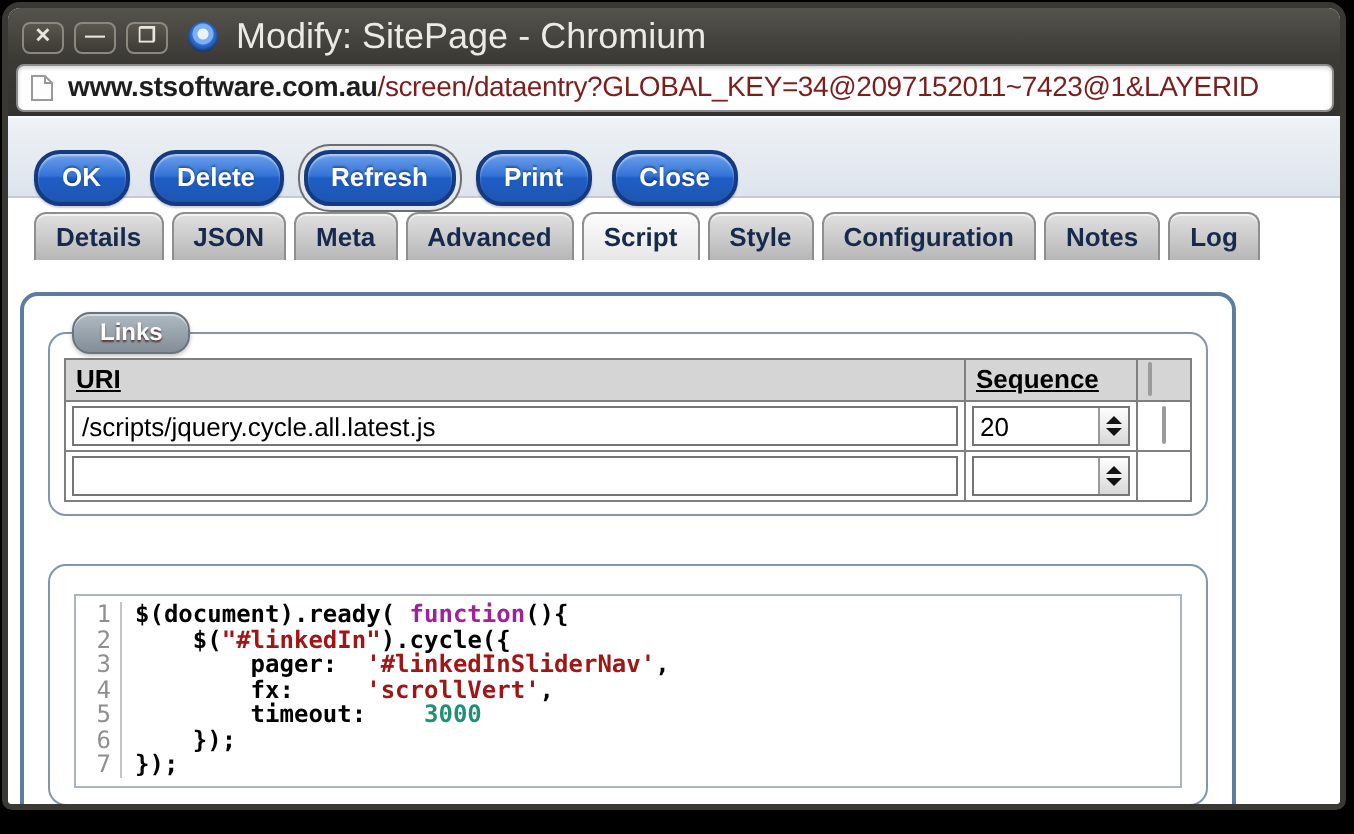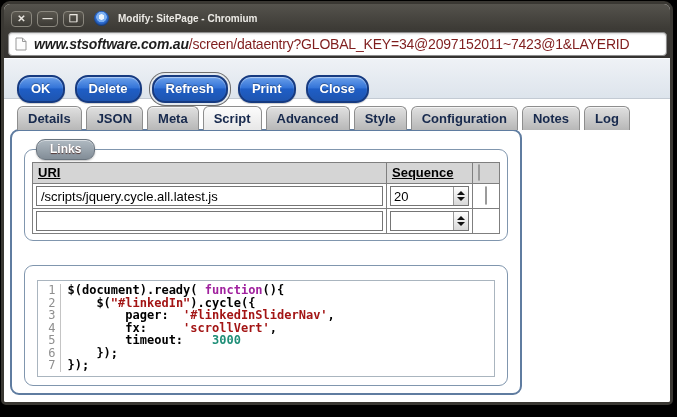--- a/index.html
+++ b/index.html
@@ -20,59 +20,59 @@
     width:21px; height:16px; border:1px solid #8b887f; border-radius:4px;
     background:linear-gradient(#5a574f,#3c3a35);
     color:#e9e6e0; font:bold 10px/14px "Liberation Sans",sans-serif;
     text-align:center; cursor:pointer; flex:0 0 auto;
   }
   .chromium-icon {
     width:15px; height:15px; border-radius:50%; margin-left:5px; flex:0 0 auto;
     background:radial-gradient(circle at 50% 40%, #eaf2fc 0 2.5px, #7cb0f2 3px 5px, #2f6fd6 5.5px, #1b4a9e 100%);
     box-shadow:inset 0 -1px 2px rgba(0,0,0,.5);
   }
-  .title { color:#eceae5; font-size:10px; font-weight:bold; margin-left:4px; white-space:nowrap; }
+  .title { color:#eceae5; font-size:18px; font-weight:normal; margin-left:4px; white-space:nowrap; }
   .urlrow { height:27px; padding:1px 3px 0 4px; }
   .urlfield {
     height:24px; background:#fff; border:1px solid #8d8d8d; border-radius:4px;
     display:flex; align-items:center; gap:7px; padding:0 6px;
     overflow:hidden; white-space:nowrap; box-shadow:inset 0 1px 2px rgba(0,0,0,.18);
   }
   .doc-icon { flex:0 0 auto; width:12px; height:14px; }
-  .url-host { color:#1e1e1e; font-weight:bold; font-size:14px; letter-spacing:-0.2px;font-style:italic; }
+  .url-host { color:#1e1e1e; font-weight:bold; font-size:14px; letter-spacing:-0.2px; }
   .url-path { color:#7f1d1d; font-size:14px; letter-spacing:-0.2px; }
   
   .btnrow {
     height:41px; background:linear-gradient(#eff2f6,#dde4ec);
     border-bottom:1px solid #c3cad3; box-shadow:inset 0 1px 0 #fbfcfe;
     display:flex; align-items:center; padding:0 0 2px 13px; gap:10px;
   }
   .btn {
     font:bold 13px "Liberation Sans",sans-serif; color:#fff; cursor:pointer;
     background:linear-gradient(#6ba0ea 0%, #3474d8 45%, #1f5ec6 50%, #1e55b0 100%);
     border:2px solid var(--button-border,#163a80); border-radius:13px; padding:4px 12px 5px;
     text-shadow:0 -1px 1px rgba(0,0,0,.35);
     box-shadow:inset 0 1px 1px rgba(255,255,255,.5), 0 1px 1px rgba(0,0,0,.2);
     margin-top:24px;
   }
   .btn.focused {
     box-shadow:inset 0 1px 1px rgba(255,255,255,.5), 0 0 0 2px #e3e9ef, 0 0 0 3px #6e6e6e;
   }
   
   .content { background:#fff; height:306px; padding-top:7px; }
-  .tabs { display:flex; gap:4px; margin-left:13px; height:24px; position:relative; z-index:2; }
+  .tabs { display:flex; gap:4px; margin-left:13px; height:41px; position:relative; z-index:2; }
   .tab {
     font:bold 13px "Liberation Sans",sans-serif; color:#17294d; cursor:pointer;
     background:linear-gradient(#e0e0e0,#b7b7b7); border:1px solid #8e8e8e; border-bottom:none;
     border-radius:6px 6px 0 0; padding:4px 10px 0; height:24px; white-space:nowrap;
     box-shadow:inset 0 1px 0 rgba(255,255,255,.65);
   }
   .tab.active { background:linear-gradient(#fcfcfc,#e7e7e7); }
   .panel {
-    width:512px; margin-left:6px; margin-top:-1px; height:266px;
+    width:608px; margin-left:6px; margin-top:-1px; height:266px;
     border:2px solid var(--panel-border,#5f7ca0); border-radius:9px; position:relative;
     background:#fff;
   }
   .fs { position:relative; border:1px solid #8096ae; border-radius:9px; margin:18px 12px 0 12px; padding:12px 7px 6px; }
   .fs.js-fs { margin-top:24px; padding:12px 7px 7px; }
   .legend {
     position:absolute; top:-11px; left:11px;
     font:bold 12px "Liberation Sans",sans-serif; color:#fff;
     text-shadow:0 1px 1px rgba(70,35,30,.85);
     background:linear-gradient(#b0bac2,#828d97); border:1px solid #6a747e; border-radius:9px;
@@ -146,22 +146,22 @@
       <button class="btn focused">Refresh</button>
       <button class="btn">Print</button>
       <button class="btn">Close</button>
     </div>
 
   <div class="content">
     <div class="tabs">
         <div class="tab">Details</div>
         <div class="tab">JSON</div>
         <div class="tab">Meta</div>
+        <div class="tab">Advanced</div>
         <div class="tab active">Script</div>
-        <div class="tab">Advanced</div>
         <div class="tab">Style</div>
         <div class="tab">Configuration</div>
         <div class="tab">Notes</div>
         <div class="tab">Log</div>
       </div>
     <div class="panel">
 
       <div class="fs">
         <div class="legend">Links</div>
         <table class="links-table">

